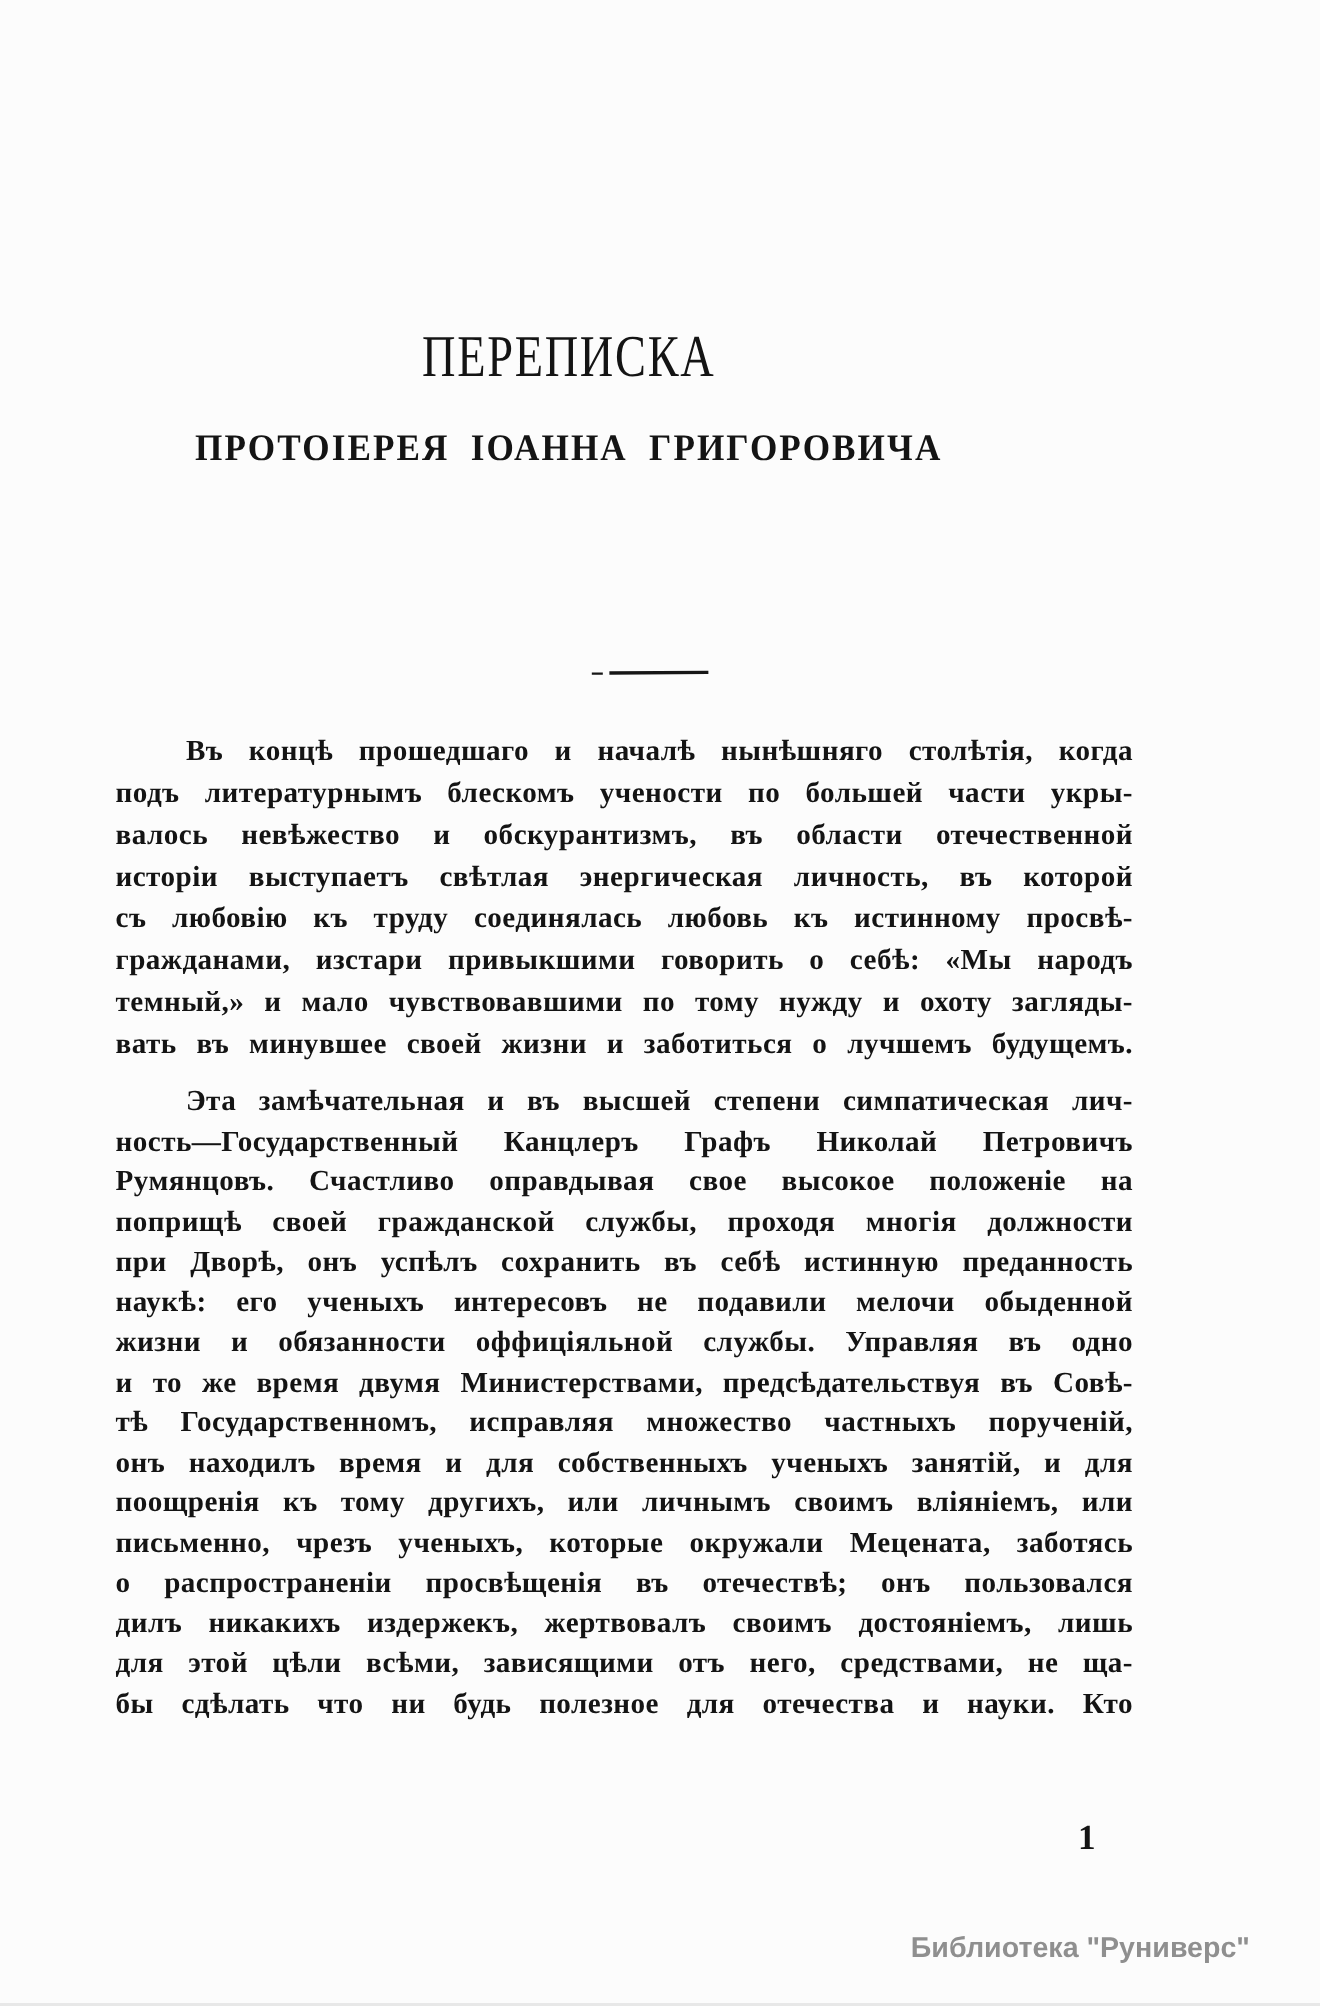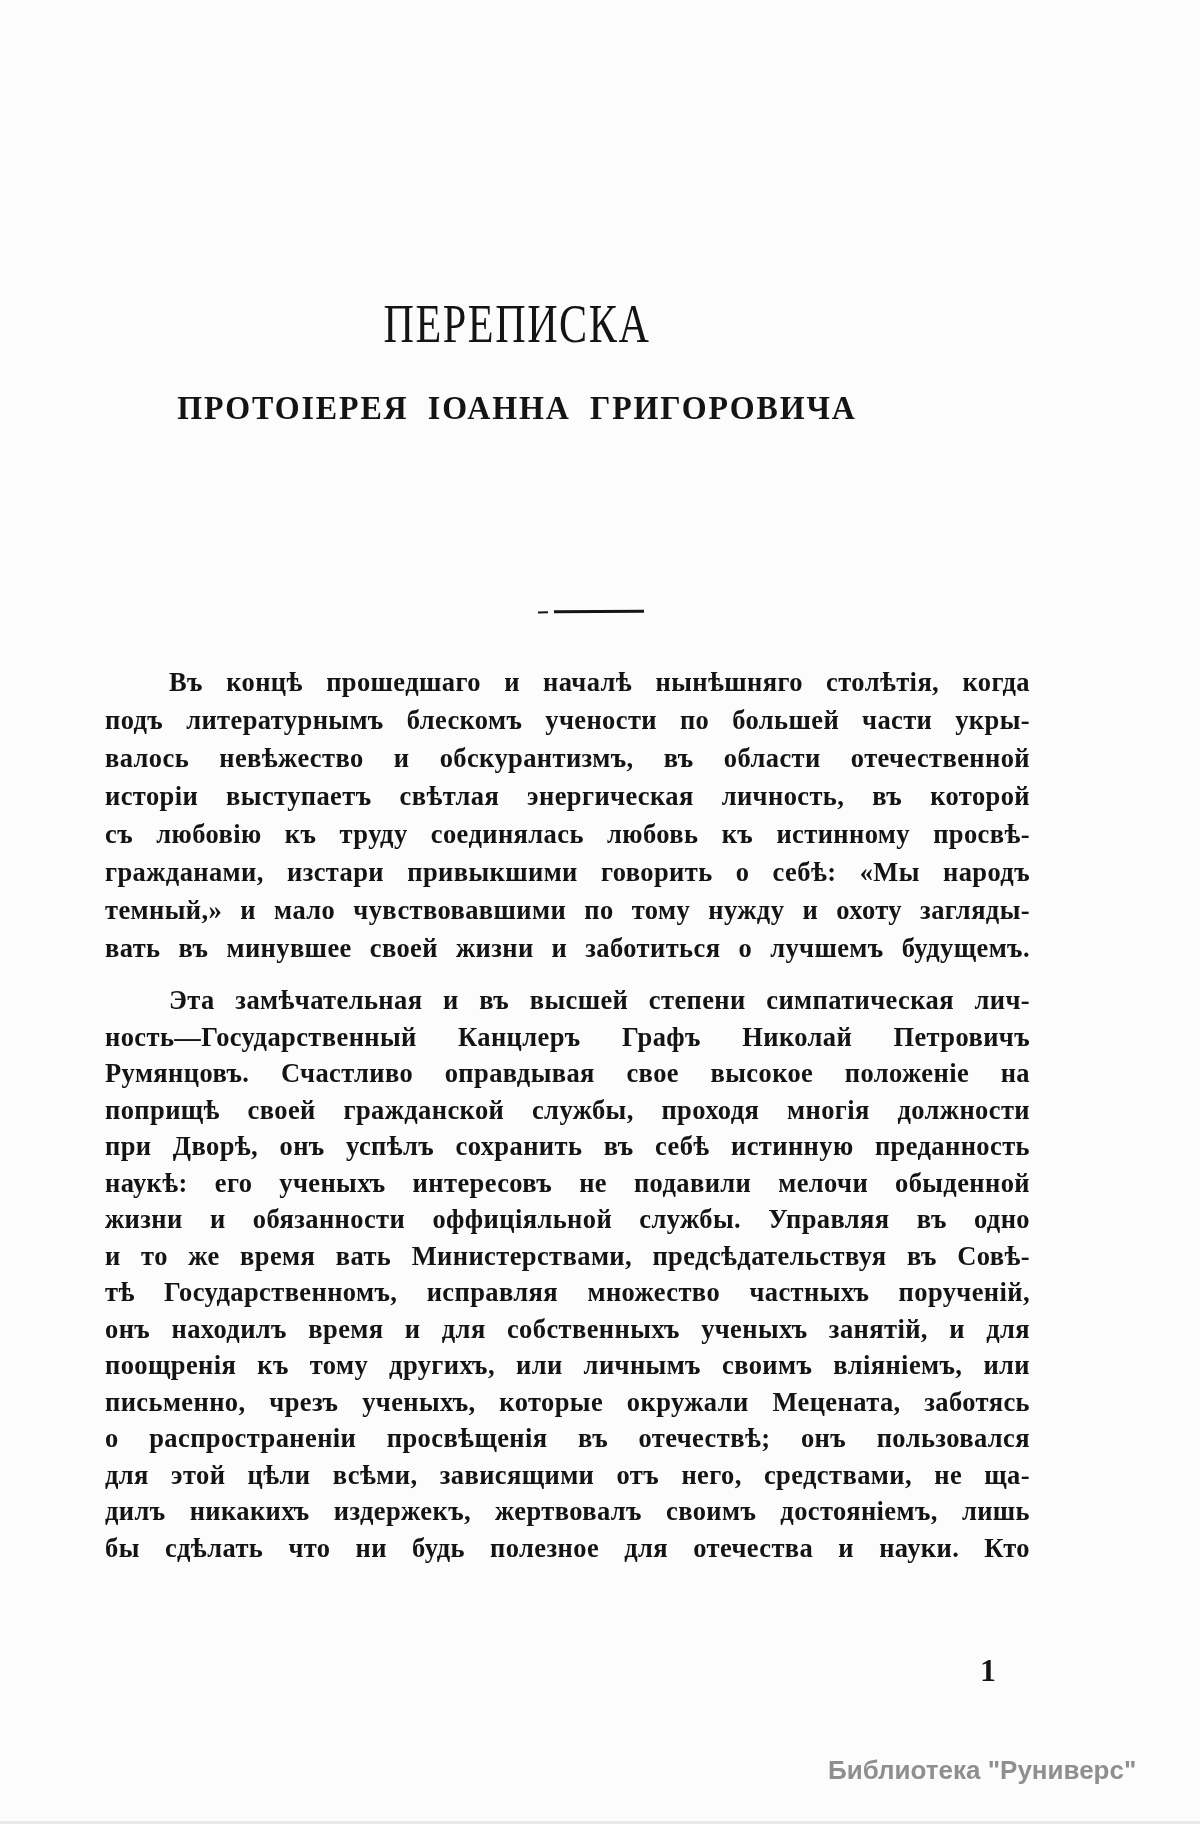--- a/index.html
+++ b/index.html
@@ -135,28 +135,28 @@
       <span class="line">вать въ минувшее своей жизни и заботиться о лучшемъ будущемъ.</span>
     </p>
     <p class="para para-2">
       <span class="line indent">Эта замѣчательная и въ высшей степени симпатическая лич-</span>
       <span class="line">ность—Государственный Канцлеръ Графъ Николай Петровичъ</span>
       <span class="line">Румянцовъ. Счастливо оправдывая свое высокое положеніе на</span>
       <span class="line">поприщѣ своей гражданской службы, проходя многія должности</span>
       <span class="line">при Дворѣ, онъ успѣлъ сохранить въ себѣ истинную преданность</span>
       <span class="line">наукѣ: его ученыхъ интересовъ не подавили мелочи обыденной</span>
       <span class="line">жизни и обязанности оффиціяльной службы. Управляя въ одно</span>
-      <span class="line">и то же время вать Министерствами, предсѣдательствуя въ Совѣ-</span>
+      <span class="line">и то же время двумя Министерствами, предсѣдательствуя въ Совѣ-</span>
       <span class="line">тѣ Государственномъ, исправляя множество частныхъ порученій,</span>
       <span class="line">онъ находилъ время и для собственныхъ ученыхъ занятій, и для</span>
       <span class="line">поощренія къ тому другихъ, или личнымъ своимъ вліяніемъ, или</span>
       <span class="line">письменно, чрезъ ученыхъ, которые окружали Мецената, заботясь</span>
       <span class="line">о распространеніи просвѣщенія въ отечествѣ; онъ пользовался</span>
+      <span class="line">дилъ никакихъ издержекъ, жертвовалъ своимъ достояніемъ, лишь</span>
       <span class="line">для этой цѣли всѣми, зависящими отъ него, средствами, не ща-</span>
-      <span class="line">дилъ никакихъ издержекъ, жертвовалъ своимъ достояніемъ, лишь</span>
       <span class="line">бы сдѣлать что ни будь полезное для отечества и науки. Кто</span>
     </p>
   </div>
 
   <div class="page-number">1</div>
   <div class="watermark">Библиотека "Руниверс"</div>
 
 </div>
 
 </body></html>

